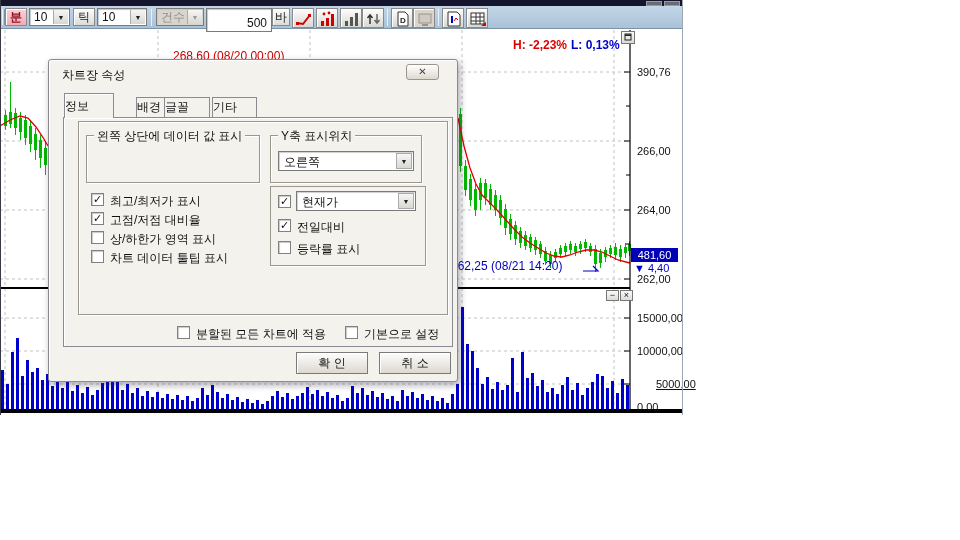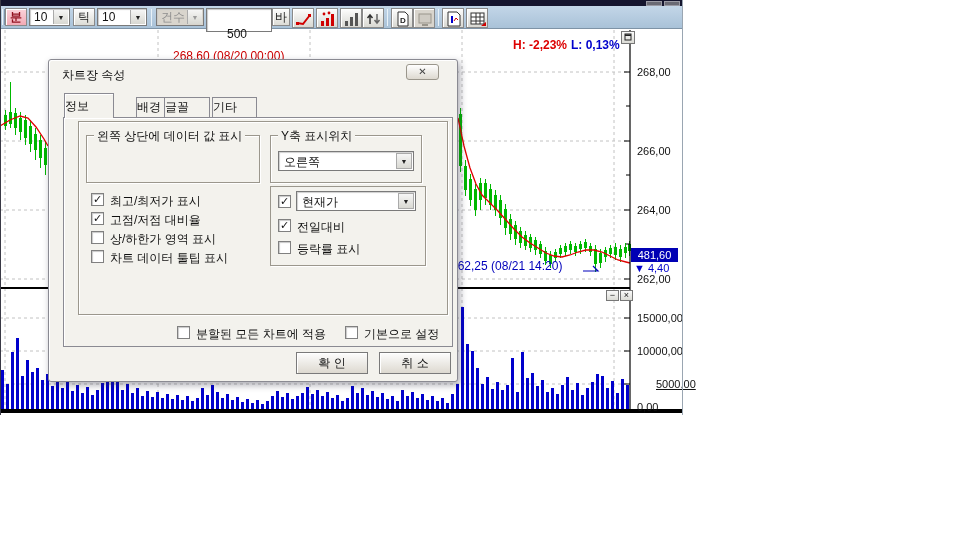--- a/index.html
+++ b/index.html
@@ -27,21 +27,21 @@
            box-shadow:inset 1px 1px 1px #c8c8c8; font-size:12px; }
   .combo .ctext { position:absolute; left:4px; top:1px; line-height:15px; color:#111; }
   .combo .cbtn { position:absolute; right:1px; top:1px; bottom:1px; width:15px;
                  background:linear-gradient(#f5f5f5,#d8d8d2); border-left:1px solid #aaa;
                  font-size:7px; color:#222; text-align:center; line-height:15px; }
   .combo.disabled { background:#d9d5cd; }
   .combo.disabled .ctext { color:#8d8d8d; }
   .combo.disabled .cbtn { color:#9a9a9a; }
   .tinput { position:absolute; top:2px; height:24px; background:#fff; border:1px solid #7a7a7a;
             box-shadow:inset 1px 1px 1px #c8c8c8; font-size:12px; color:#111;
-            text-align:center; padding:18px 4px 0 0; line-height:15px; }
+            text-align:right; padding:7px 4px 0 0; line-height:15px; }
   .tsep { position:absolute; top:3px; width:1px; height:17px; background:#7e93a6;
           border-right:1px solid #e8f1f8; }
   .ibtn { position:absolute; top:2px; width:22px; height:20px;
           background:linear-gradient(#fdfdfd,#d8d8d2); border:1px solid #8a8a8a;
           box-shadow:inset 1px 1px 0 #ffffff; }
   .ibtn svg { position:absolute; left:1px; top:1px; }
   .ibtn.disabled { background:#d9d5cd; }
 
   
   .alabel { position:absolute; font-size:11px; color:#111; white-space:nowrap; }
@@ -424,21 +424,21 @@
         <line x1="624" y1="351" x2="630" y2="351" stroke="#000" stroke-width="1"></line>
         <line x1="624" y1="384" x2="630" y2="384" stroke="#000" stroke-width="1"></line>
         <line x1="624" y1="410" x2="630" y2="410" stroke="#000" stroke-width="1"></line>
       </svg>
 
     <div class="hl" id="hl-high" style="left: 513px; top: 38px; color: rgb(221, 0, 0);">H: -2,23%</div>
     <div class="hl" id="hl-low" style="left: 571px; top: 38px; color: rgb(0, 0, 204);">L: 0,13%</div>
     <div class="annot" style="left:173px;top:49px;color:#cc0000;">268,60 (08/20 00:00)</div>
     <div class="annot" style="left:451px;top:259px;color:#0000bb;">262,25 (08/21 14:20)</div>
 
-    <div class="alabel" style="left:637px;top:66px;">268,00</div>
+    <div class="alabel" style="left:637px;top:66px;">390,76</div>
     <div class="alabel" style="left:637px;top:145px;">266,00</div>
     <div class="alabel" style="left:637px;top:204px;">264,00</div>
     <div class="alabel" style="left:637px;top:273px;">262,00</div>
     <div id="curr-badge">481,60</div>
     <div id="curr-change">▼ 4,40</div>
     <div class="alabel" style="left:637px;top:312px;">15000,00</div>
     <div class="alabel" style="left:637px;top:345px;">10000,00</div>
     <div class="alabel" style="left:656px;top:378px;text-decoration:underline;">5000,00</div>
     <div class="alabel" style="left:637px;top:401px;">0,00</div>
 

